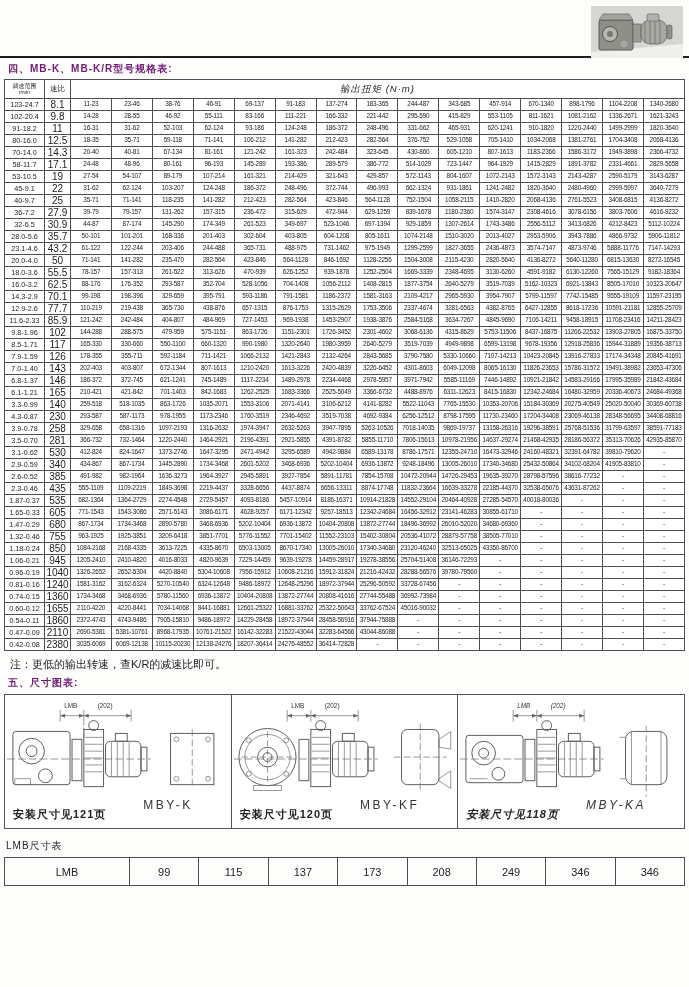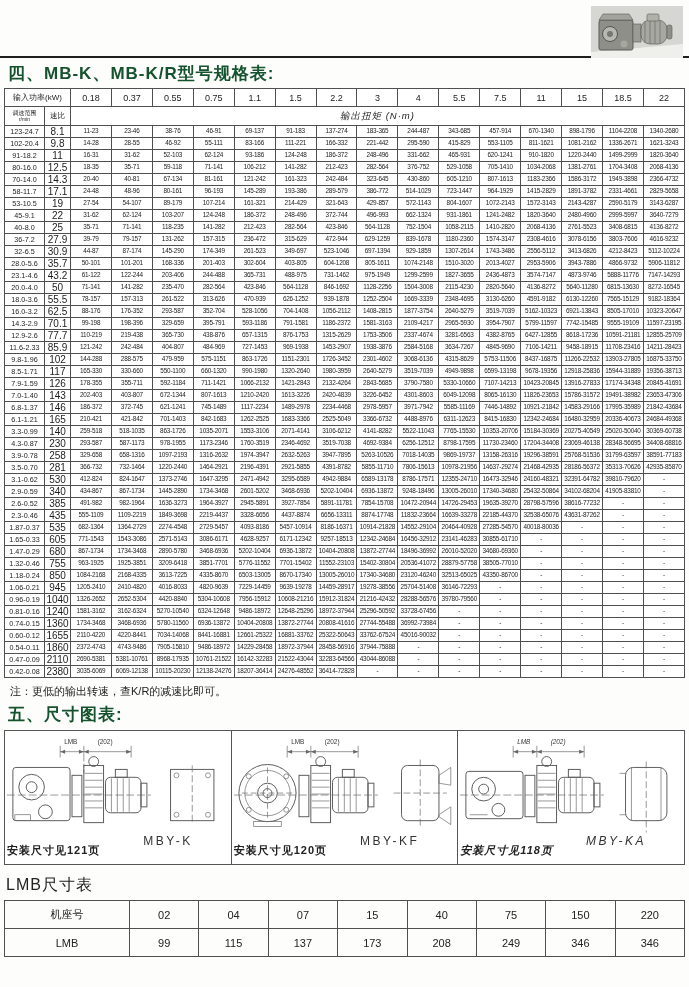--- a/index.html
+++ b/index.html
@@ -4,21 +4,21 @@
 <style>
   html,body{margin:0;padding:0;}
   body{
     width:689px;height:987px;background:#fdfdfb;color:#1a1a1a;
     font-family:"Liberation Sans",sans-serif;position:relative;overflow:hidden;
   }
   
   .top-band{position:relative;height:56px;border-bottom:2px solid #1f1f1f;}
   .photo-wrap{position:absolute;top:6px;right:6px;width:92px;height:52px;}
   
-  .sec-title{margin:4px 8px 3px 8px;font-size:17px;font-weight:600;color:#14532d;letter-spacing:1px;}
+  .sec-title{margin:4px 8px 3px 8px;font-size:10px;font-weight:600;color:#701a75;letter-spacing:1px;}
   
   table.spec{border-collapse:collapse;table-layout:fixed;width:681px;margin:0 4px;background:#fff;}
   table.spec th,table.spec td{border:1px solid #4f4f4f;padding:0;text-align:center;vertical-align:middle;color:#1c1c1c;}
   table.spec{border:1.5px solid #333;}
   .h-type{font-size:12px;font-weight:400;letter-spacing:3px;height:16px;}
   .h-group{font-size:9px;font-weight:600;}
   .h-power{font-size:9px;font-weight:400;height:17px;}
   .h-powerlbl{font-size:8px;font-weight:400;}
   .h-speed{font-size:6px;line-height:1.15;font-weight:400;height:18px;}
   .h-ratio{font-size:7.5px;font-weight:400;margin-left:35px;}
@@ -29,23 +29,23 @@
   tbody.spec-body tr{height:12px;margin-left:18px;}
   tbody.spec-body td{line-height:1;white-space:nowrap;overflow:hidden;}
   
   .note{margin:6px 8px 2px 10px;font-size:11px;color:#222;}
   
   .diagram-box{margin:4px 4px 0 4px;border:1px solid #555;display:flex;height:133px;background:#fff;}
   .panel{flex:1;position:relative;border-right:1px solid #555;}
   .panel:last-child{border-right:none;font-style:italic;}
   .panel svg{display:block;width:100%;height:100%;}
   .model-label{position:absolute;right:38px;bottom:16px;font-size:12px;letter-spacing:2.5px;color:#333;}
-  .panel-caption{position:absolute;left:2px;bottom:6px;font-size:11px;font-weight:700;color:#222;letter-spacing:1px;}
+  .panel-caption{position:absolute;left:8px;bottom:6px;font-size:11px;font-weight:700;color:#222;letter-spacing:1px;}
   
-  .lmb-title{margin:10px 0 4px 6px;font-size:16px;font-weight:400;color:#222;letter-spacing:1px;}
+  .lmb-title{margin:10px 0 4px 6px;font-size:10px;font-weight:400;color:#222;letter-spacing:1px;}
   table.lmb{border-collapse:collapse;table-layout:fixed;width:681px;margin:0 4px;border:1.5px solid #333;}
   table.lmb td{border:1px solid #4f4f4f;text-align:center;font-size:11px;height:25px;color:#222;}
   .draw{stroke:#5c5c5c;fill:none;stroke-width:1;}
   .thin{stroke:#6a6a6a;fill:none;stroke-width:.7;}
   .dimtxt{font-size:6.5px;fill:#333;font-family:"Liberation Sans",sans-serif;}
 </style>
 </head>
 <body>
 
 <div class="top-band">
@@ -72,38 +72,20 @@
 
 <div class="sec-title">四、MB-K、MB-K/R型号规格表:</div>
 
 <table class="spec">
   <colgroup>
     <col style="width:40px">
       <col style="width:26px">
   </colgroup>
   <thead id="spec-head">
       <tr>
-        <th colspan="2" class="h-powerlbl">输入功率(kW)</th>
-        <th class="h-power">0.18</th>
-        <th class="h-power">0.37</th>
-        <th class="h-power">0.55</th>
-        <th class="h-power">0.75</th>
-        <th class="h-power">1.1</th>
-        <th class="h-power">1.5</th>
-        <th class="h-power">2.2</th>
-        <th class="h-power">3</th>
-        <th class="h-power">4</th>
-        <th class="h-power">5.5</th>
-        <th class="h-power">7.5</th>
-        <th class="h-power">11</th>
-        <th class="h-power">15</th>
-        <th class="h-power">18.5</th>
-        <th class="h-power">22</th>
-      </tr>
-      <tr>
         <th class="h-speed">
           <div>调速范围</div>
           <div style="font-size:5px">r/min</div>
         </th>
         <th class="h-ratio">速比</th>
         <th colspan="15" class="h-torque">输出扭矩 (N·m)</th>
       </tr>
     </thead>
   <tbody id="spec-body" class="spec-body">
       <tr>
@@ -252,21 +234,21 @@
         <td class="c-t">496-993</td>
         <td class="c-t">662-1324</td>
         <td class="c-t">931-1861</td>
         <td class="c-t">1241-2482</td>
         <td class="c-t">1820-3640</td>
         <td class="c-t">2480-4960</td>
         <td class="c-t">2999-5997</td>
         <td class="c-t">3640-7279</td>
       </tr>
       <tr>
-        <td class="c-speed">40-8.0</td>
+        <td class="c-speed">40-9.7</td>
         <td class="c-ratio">25</td>
         <td class="c-t">35-71</td>
         <td class="c-t">71-141</td>
         <td class="c-t">118-235</td>
         <td class="c-t">141-282</td>
         <td class="c-t">212-423</td>
         <td class="c-t">282-564</td>
         <td class="c-t">423-846</td>
         <td class="c-t">564-1128</td>
         <td class="c-t">752-1504</td>
@@ -1131,31 +1113,20 @@
   </div>
 </div>
 
 <div class="lmb-title">LMB尺寸表</div>
 <table class="lmb">
   <colgroup>
       <col style="width:125px">
     </colgroup>
   <tbody id="lmb-body">
       <tr>
-        <td>机座号</td>
-        <td>02</td>
-        <td>04</td>
-        <td>07</td>
-        <td>15</td>
-        <td>40</td>
-        <td>75</td>
-        <td>150</td>
-        <td>220</td>
-      </tr>
-      <tr>
         <td>LMB</td>
         <td>99</td>
         <td>115</td>
         <td>137</td>
         <td>173</td>
         <td>208</td>
         <td>249</td>
         <td>346</td>
         <td>346</td>
       </tr>

